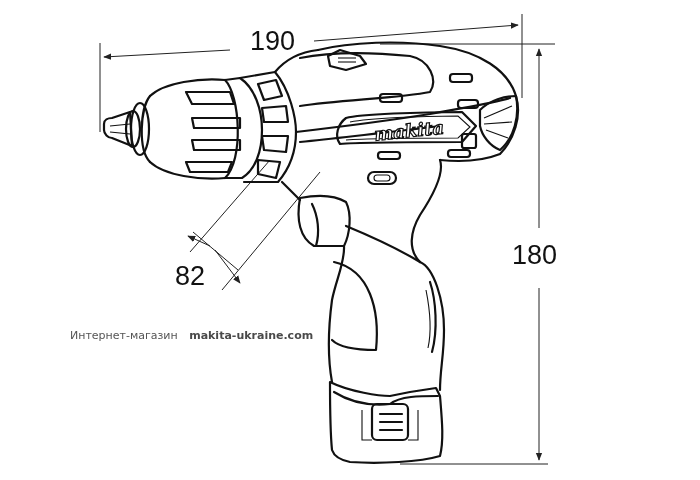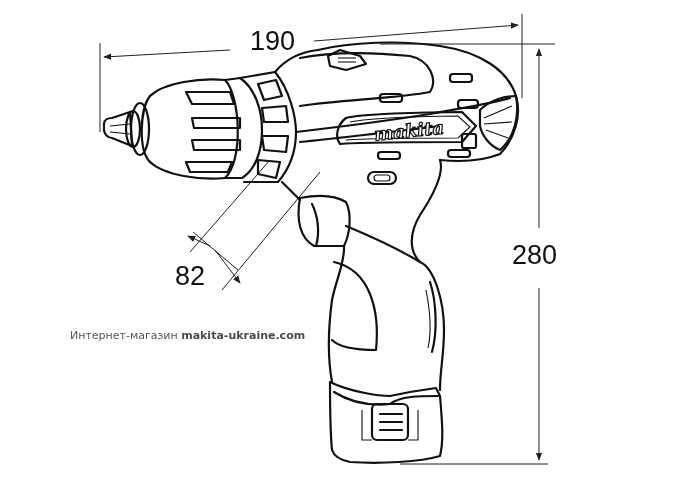--- a/index.html
+++ b/index.html
@@ -1,20 +1,20 @@
 <!DOCTYPE html>
 <html><head>
   <meta charset="utf-8">
   <style>
     html, body { margin: 0; padding: 0; background: #ffffff; }
     body { width: 700px; height: 480px; position: relative; overflow: hidden; font-family: "Liberation Sans", sans-serif; }
     #canvas { position: absolute; left: 0; top: 0; width: 700px; height: 480px; }
     .dim-label { position: absolute; font-family: "Liberation Sans", sans-serif; color: #111; font-size: 27px; line-height: 1; }
     .watermark { position: absolute; left: 70px; top: 329px; font-family: "DejaVu Sans", sans-serif; font-size: 11px; color: #555; white-space: nowrap; }
-    .watermark .site { font-weight: bold; color: #4a4a4a; }
+    .watermark .site { font-weight: bold; color: #4a4a4a; margin-left: 8px; }
     .stroke { fill: none; stroke: #111; stroke-width: 2.2; stroke-linejoin: round; stroke-linecap: round; }
     .thin { fill: none; stroke: #111; stroke-width: 1.1; }
     .dimline { fill: none; stroke: #222; stroke-width: 1; }
   </style>
 </head>
 <body>
 
 <svg id="canvas" viewBox="0 0 700 480" xmlns="http://www.w3.org/2000/svg">
   <defs>
     <marker id="arrow" viewBox="0 0 10 10" refX="9" refY="5" markerWidth="8" markerHeight="8" orient="auto-start-reverse">
@@ -141,19 +141,19 @@
       <line class="stroke" x1="380" y1="430" x2="402" y2="430"></line>
       <path class="thin" d="M362,410 L362,440 L372,440"></path>
       <path class="thin" d="M418,410 L418,440 L408,440"></path>
     </g>
   </g>
 
   <text x="374" y="137" font-family="DejaVu Serif, serif" font-style="italic" font-weight="bold" font-size="18" fill="#fff" stroke="#111" stroke-width="1.2" transform="rotate(-6 410 130)">makita</text>
 </svg>
 
 <div class="dim-label" style="left:250px; top:28px;">190</div>
-<div class="dim-label" style="left:512px; top:242px;">280</div>
+<div class="dim-label" style="left:512px; top:242px;">180</div>
 <div class="dim-label" style="left:175px; top:263px;">82</div>
 
 <div class="watermark">
   <span>Интернет-магазин</span>
   <span class="site">makita-ukraine.com</span>
 </div>
 
 </body></html>

